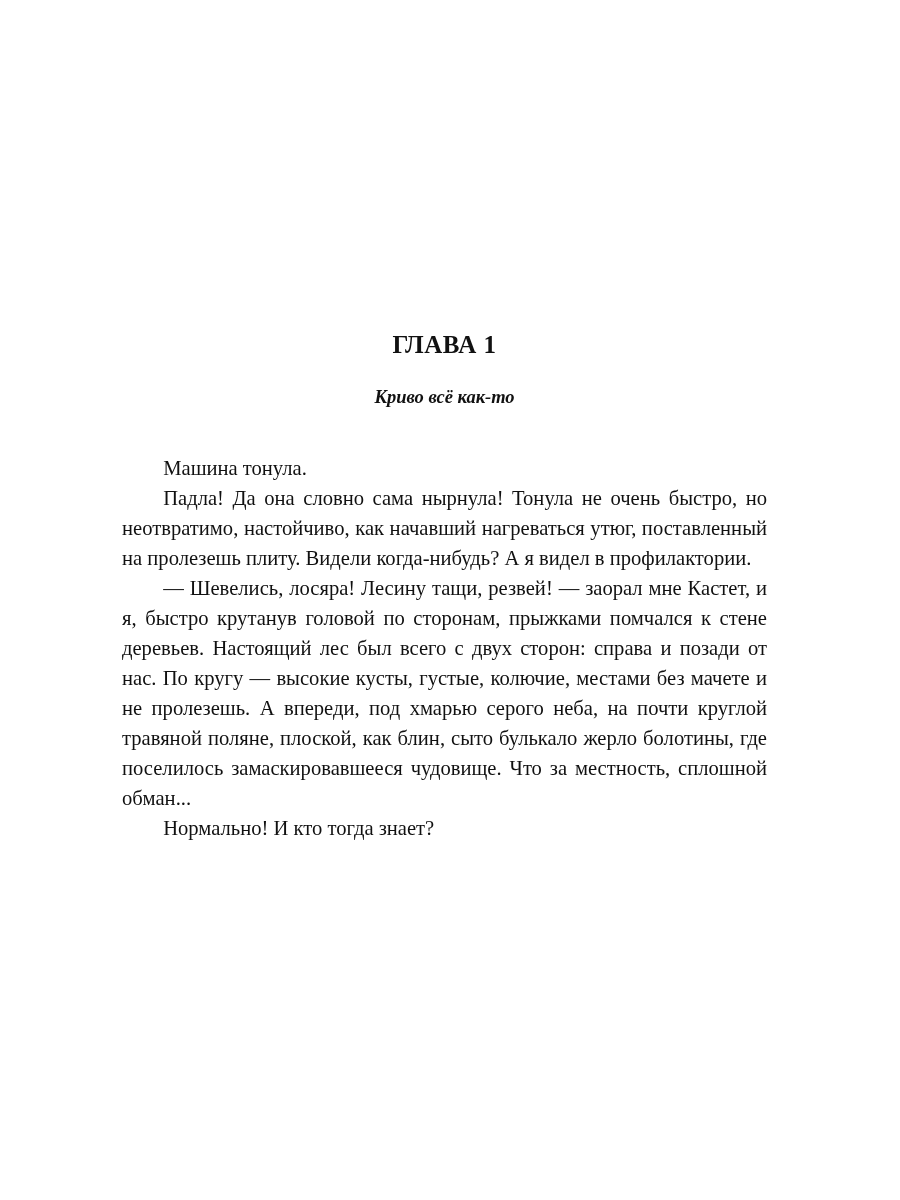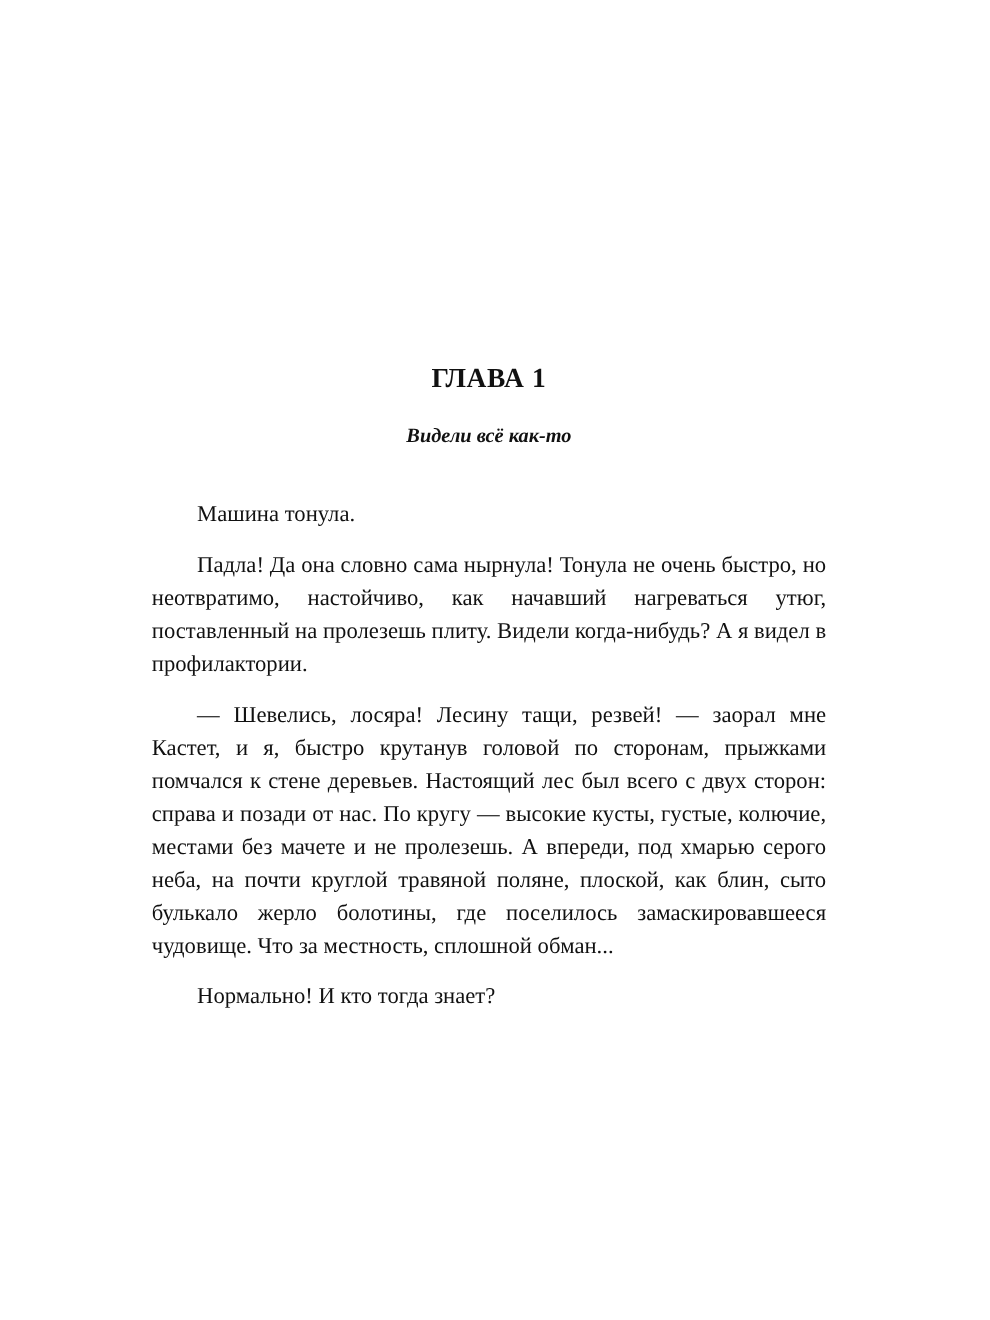--- a/index.html
+++ b/index.html
@@ -45,33 +45,33 @@
   }
   .body-text {
     margin-top: 46px;
     font-size: 20.6px;
     line-height: 1.455;
     text-align: justify;
     text-justify: inter-word;
     hyphens: manual;
   }
   .body-text p {
-    margin: 16px;
+    margin: 0;
     text-indent: 2.0em;
   }
 </style>
 </head>
 <body>
 
 <div class="page">
   <div class="content">
 
     <h1 class="chapter-title">ГЛАВА 1</h1>
 
-    <h2 class="chapter-subtitle">Видели всё как-то</h2>
+    <h2 class="chapter-subtitle">Криво всё как-то</h2>
 
     <div class="body-text">
       <p>Машина тонула.</p>
       <p>Падла! Да она словно сама нырнула! Тонула не очень быстро, но неотвратимо, настойчиво, как начавший нагреваться утюг, поставленный на пролезешь плиту. Видели когда-нибудь? А я видел в профилактории.</p>
       <p>— Шевелись, лосяра! Лесину тащи, резвей! — заорал мне Кастет, и я, быстро крутанув головой по сторонам, прыжками помчался к стене деревьев. Настоящий лес был всего с двух сторон: справа и позади от нас. По кругу — высокие кусты, густые, колючие, местами без мачете и не пролезешь. А впереди, под хмарью серого неба, на почти круглой травяной поляне, плоской, как блин, сыто булькало жерло болотины, где поселилось замаскировавшееся чудовище. Что за местность, сплошной обман...</p>
       <p>Нормально! И кто тогда знает?</p>
     </div>
 
   </div>
 </div>

